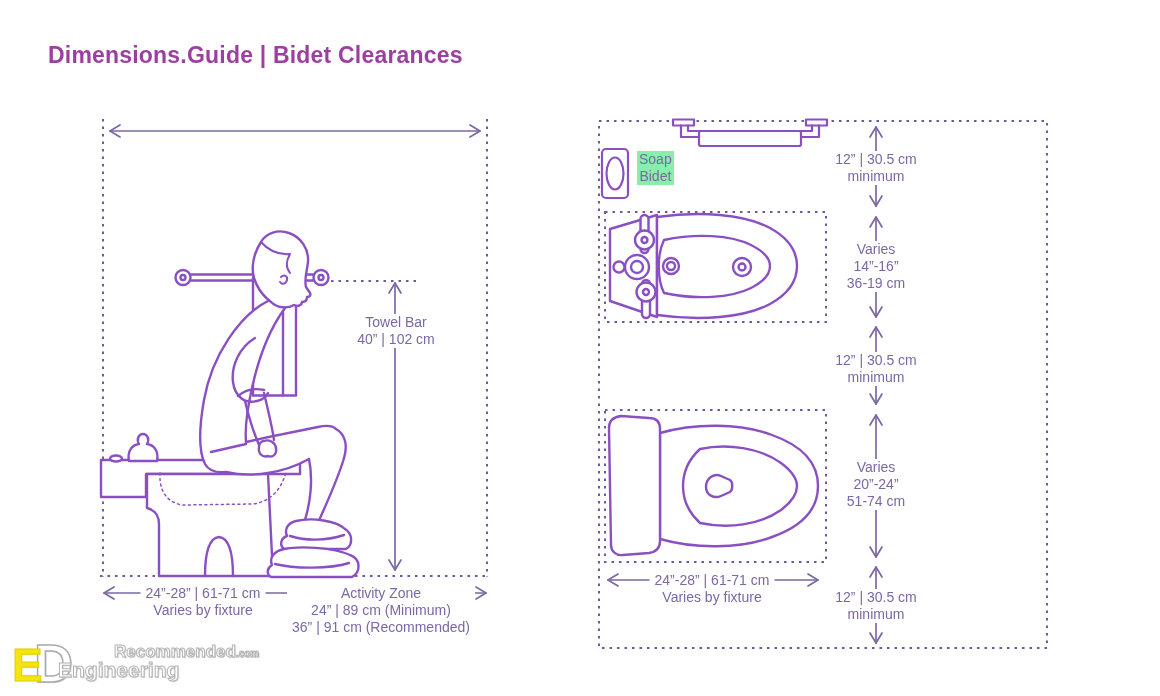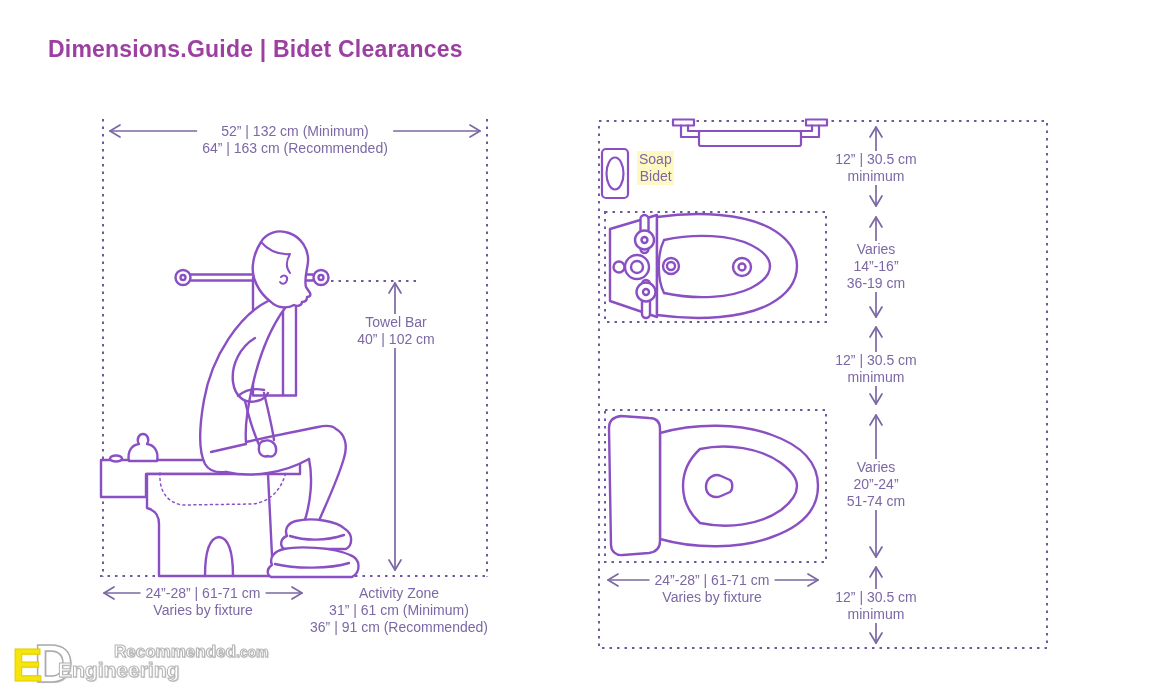--- a/index.html
+++ b/index.html
@@ -1,32 +1,32 @@
 <!DOCTYPE html>
 <html><head>
 <meta charset="utf-8">
 <style>
   html,body{margin:0;padding:0;background:#fff;}
   .canvas{position:relative;width:1160px;height:696px;background:#fff;overflow:hidden;
           font-family:"Liberation Sans",sans-serif;}
-  .title{position:absolute;left:48px;top:36px;margin:0;font-size:23px;font-weight:800;
+  .title{position:absolute;left:48px;top:42px;margin:0;font-size:23px;font-weight:800;
          letter-spacing:.2px;color:#9c3fa1;}
   .scene{position:absolute;left:0;top:0;}
   .dim-label{position:absolute;transform:translateX(-50%);text-align:center;color:#7b68a4;
              font-size:14px;line-height:17px;background:#fff;padding:0 5px;white-space:nowrap;}
-  .txt-left{position:absolute;text-align:right;color:#7b68a4;font-size:14px;line-height:17px;
-            background:#fef9c3;padding:0 2px;white-space:nowrap;}
+  .txt-left{position:absolute;text-align:center;color:#7b68a4;font-size:14px;line-height:17px;
+            background:#86efac;padding:0 2px;white-space:nowrap;}
   .watermark{position:absolute;left:8px;top:634px;width:250px;height:60px;}
   .wm-d{position:absolute;left:26px;top:-2px;font-size:54px;font-weight:800;color:#fff;
         -webkit-text-stroke:1.5px #ababab;text-shadow:1px 1px 1px #c9c9c9;}
   .wm-e{position:absolute;left:4px;top:4px;font-size:46px;font-weight:800;color:#f6e40e;
         -webkit-text-stroke:1px #e0cf00;}
   .wm-top{position:absolute;left:106px;top:8px;font-size:17px;font-weight:800;color:#fff;
           -webkit-text-stroke:1px #b3b3b3;text-shadow:1px 1px 1px #cfcfcf;}
-  .wm-top small{font-size:14px;font-weight:800;}
+  .wm-top small{font-size:10px;font-weight:800;}
   .wm-bottom{position:absolute;left:50px;top:24px;font-size:21px;font-weight:700;color:#fff;
              -webkit-text-stroke:1px #b3b3b3;text-shadow:1px 1px 1px #cfcfcf;}
 </style>
 </head>
 <body>
 
 <div class="canvas">
 
   <h1 class="title">Dimensions.Guide | Bidet Clearances</h1>
 
@@ -154,35 +154,31 @@
     </g>
 
     <g stroke="#8a50c3" stroke-width="2.4" fill="#fff" stroke-linecap="round" stroke-linejoin="round">
       <path d="M660,433 C695,423 740,423 772,435 C803,446 818,464 818,486 C818,508 803,526 772,537 C740,549 695,549 660,539 Z"></path>
       <path d="M621,416 C613,417 609,421 609,428 L611,545 C611,551 616,556 623,555 L649,553 C656,552 660,548 660,541 L660,429 C660,422 656,418 649,418 Z"></path>
       <path d="M700,449 C728,443 760,448 781,463 C793,472 797,479 797,486 C797,493 793,501 781,510 C760,525 728,529 700,523 C688,512 683,498 683,486 C683,474 688,460 700,449 Z" fill="none"></path>
       <path d="M706,487 C706,478 714,473 721,476 L730,480 C733,482 733,490 730,492 L721,496 C714,499 706,495 706,487 Z" fill="none"></path>
     </g>
   </svg>
 
-  <div class="dim-label" style="left:295px;top:123px">
-    <div>52” | 132 cm (Minimum)</div>
-    <div>64” | 163 cm (Recommended)</div>
-  </div>
   <div class="dim-label" style="left:396px;top:314px">
     <div>Towel Bar</div>
     <div>40” | 102 cm</div>
   </div>
   <div class="dim-label" style="left:203px;top:585px">
     <div>24”-28” | 61-71 cm</div>
     <div>Varies by fixture</div>
   </div>
-  <div class="dim-label" style="left:399px;top:585px">
+  <div class="dim-label" style="left:381px;top:585px">
     <div>Activity Zone</div>
-    <div>31” | 61 cm (Minimum)</div>
+    <div>24” | 89 cm (Minimum)</div>
     <div>36” | 91 cm (Recommended)</div>
   </div>
 
   <div class="txt-left" style="left:637px;top:151px">
     <div>Soap</div>
     <div>Bidet</div>
   </div>
   <div class="dim-label" style="left:876px;top:151px">
     <div>12” | 30.5 cm</div>
     <div>minimum</div>

